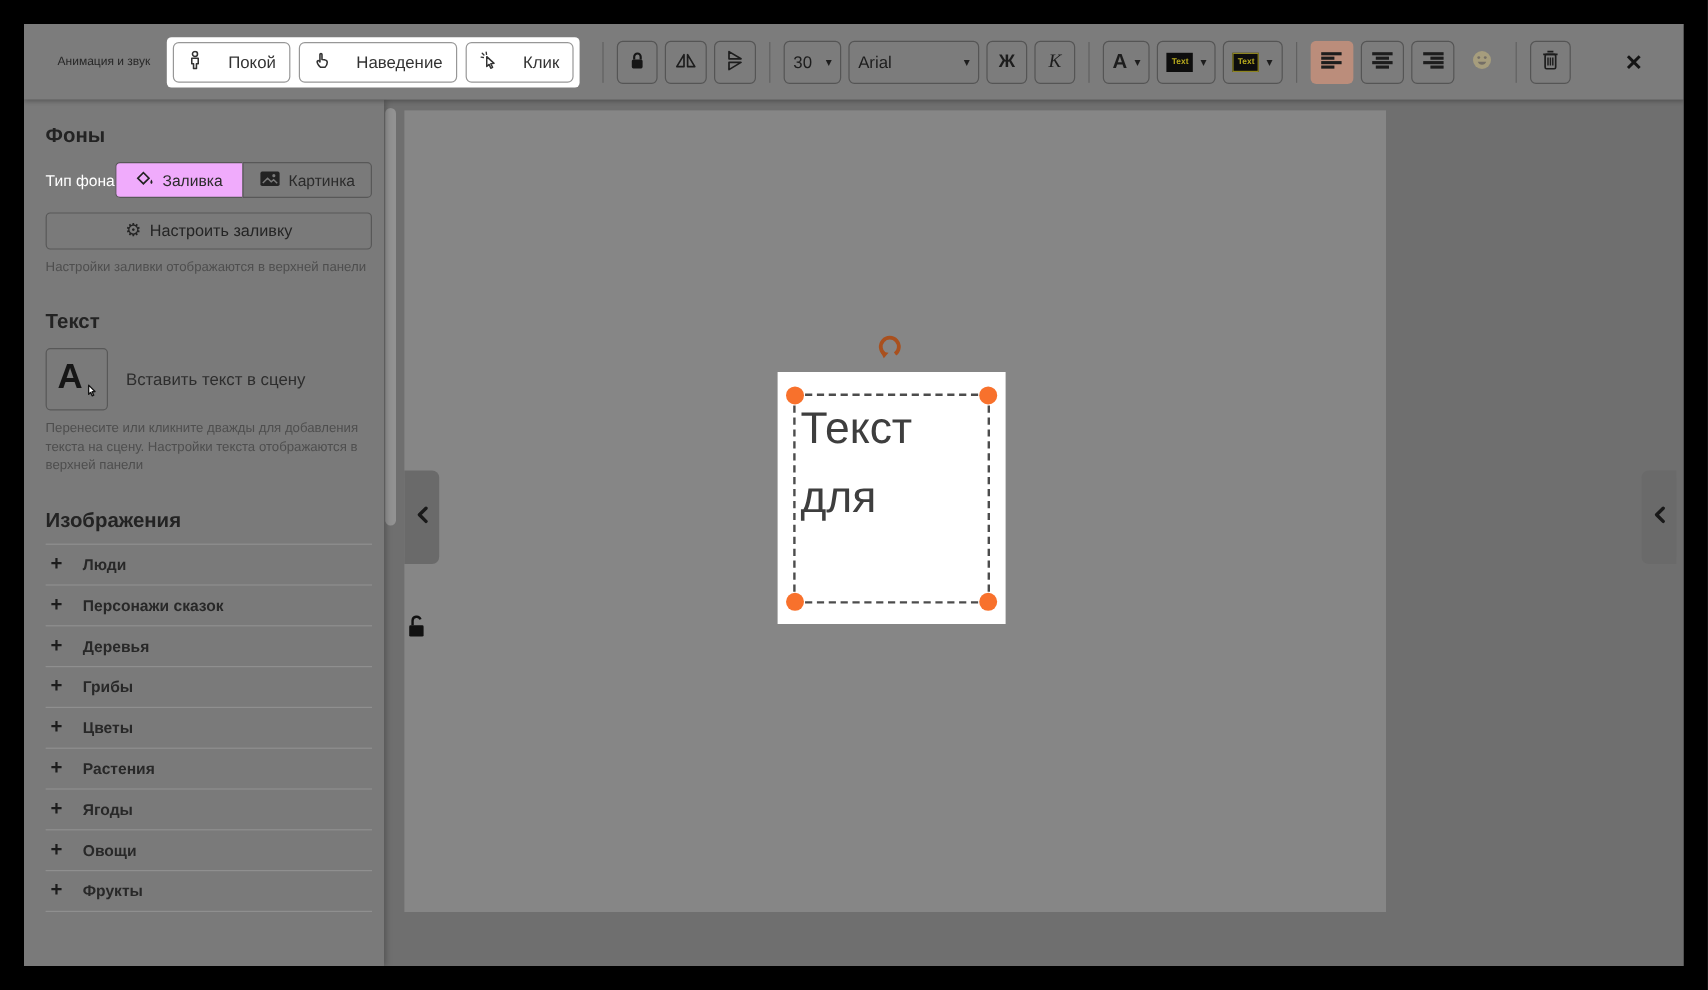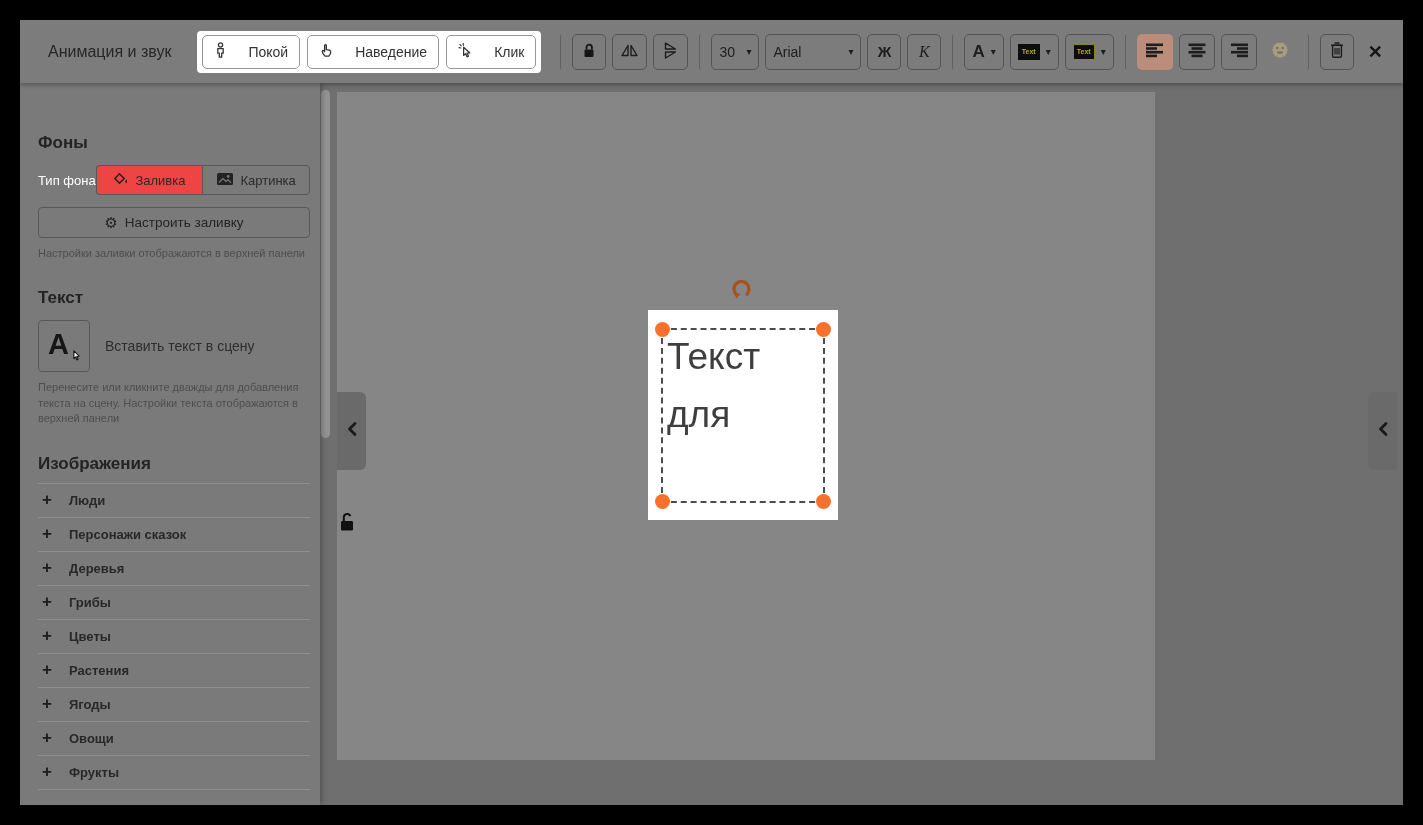--- a/index.html
+++ b/index.html
@@ -5,62 +5,62 @@
   * { margin:0; padding:0; box-sizing:border-box; }
   html,body { width:1423px; height:825px; background:#000; overflow:hidden;
               font-family:"Liberation Sans", sans-serif; }
   .frame { position:absolute; left:20px; top:20px; width:1383px; height:785px;
            background:#717171; overflow:hidden; }
 
   
   .toolbar { position:absolute; left:0; top:0; width:100%; height:63px; background:#7c7c7c;
              display:flex; align-items:center; padding:0 26px 0 28px; gap:6px;
              box-shadow:0 2px 4px rgba(0,0,0,.3); z-index:6; }
-  .panel-label { font-size:16px; color:#272727; white-space:nowrap; margin-right:20px; }
+  .panel-label { font-size:10px; color:#272727; white-space:nowrap; margin-right:8px; }
   .spotlight { background:#fff; border-radius:4px; padding:4px 5px; display:flex; gap:7px; margin-right:8px; }
   .state-btn { height:34px; border:1px solid #979797; border-radius:5px; background:#fff;
                color:#333; display:flex; align-items:center; gap:21px; padding:0 11px;
                font-size:14px; white-space:nowrap; cursor:pointer; }
   .vsep { width:1px; height:34px; background:#616161; margin:0 5px; flex:none; }
   .tbtn { height:36px; min-width:34px; border:1px solid #555; border-radius:5px; background:transparent;
           color:#1d1d1d; display:flex; align-items:center; justify-content:center; gap:6px;
           padding:0 7px; font-size:14px; cursor:pointer; flex:none; }
   .tbtn .arrow { font-size:10px; color:#1d1d1d; }
   .select-size { width:48px; justify-content:space-between; }
-  .select-font { width:96px; justify-content:space-between; font-size:14px; }
+  .select-font { width:109px; justify-content:space-between; font-size:14px; }
   .bold-btn { font-weight:bold; font-size:15px; }
   .italic-btn { font-style:italic; font-family:"Liberation Serif", serif; font-size:16px; }
   .color-a { font-size:17px; font-weight:bold; }
   .swatch { width:22px; height:16px; background:#0d0d0d; color:#b7aa1e; font-size:7px; font-weight:bold;
             display:flex; align-items:center; justify-content:center; }
   .swatch.stroked { outline:1px solid #8d841f; outline-offset:-1px; }
   .align-active { background:#bb8d7b; border-color:transparent; }
   .smiley-btn { border-color:transparent; opacity:.55; }
   .close-btn { margin-left:auto; font-size:18px; font-weight:bold; color:#141414; cursor:pointer;
                background:none; border:none; padding:4px 8px; }
 
   
   .sidebar { position:absolute; left:0; top:63px; width:300px; bottom:0; background:#7a7a7a;
              box-shadow:2px 0 5px rgba(0,0,0,.25); z-index:5; padding:20px 10px 0 18px; }
   .search-box { width:272px; height:38px; border:2px solid #585858; border-radius:4px;
                 display:flex; align-items:center; padding:0 12px; }
   .search-box input { flex:1; background:transparent; border:none; outline:none; font-size:14px;
                       color:#2e2e2e; font-family:inherit; }
   .search-box input::placeholder { color:#5c5c5c; opacity:1; }
   .sec-heading { font-size:17px; font-weight:bold; color:#232323; }
-  .h-fony { margin-top:30px; }
+  .h-fony { }
   .type-row { display:flex; align-items:center; margin-top:12px; }
   .type-label { font-size:13px; color:#ffffff; margin-right:0; white-space:nowrap;text-align:right; }
   .toggle-group { display:flex; flex:1; }
   .toggle { height:30px; border:1px solid #585858; background:transparent; font-size:13px; color:#2b2b2b;
             display:flex; align-items:center; justify-content:center; gap:6px; cursor:pointer; flex:1;
             font-family:inherit; }
   .toggle:first-child { border-radius:4px 0 0 4px; border-right:none; }
   .toggle:last-child { border-radius:0 4px 4px 0; }
-  .toggle.active { background:#ef4444;text-align:center; }
+  .toggle.active { background:#f0abfc;text-align:center; }
   .config-btn { margin-top:12px; width:272px; height:31px; border:1px solid #585858; border-radius:4px;
                 background:transparent; display:flex; align-items:center; justify-content:center; gap:7px;
                 font-size:13.5px; color:#242424; cursor:pointer; font-family:inherit; }
   .gear { font-size:15px; line-height:1; }
   .hint { margin-top:8px; font-size:11px; color:#4e4e4e; line-height:1.4; width:272px; }
   .h-text { margin-top:27px; }
   .insert-row { display:flex; align-items:center; gap:15px; margin-top:12px; }
   .insert-btn { width:52px; height:52px; border:1px solid #585858; border-radius:4px; background:transparent;
                 position:relative; cursor:pointer; flex:none; }
   .insert-a { position:absolute; left:9px; top:7px; font-size:29px; font-weight:bold; color:#161616; }

